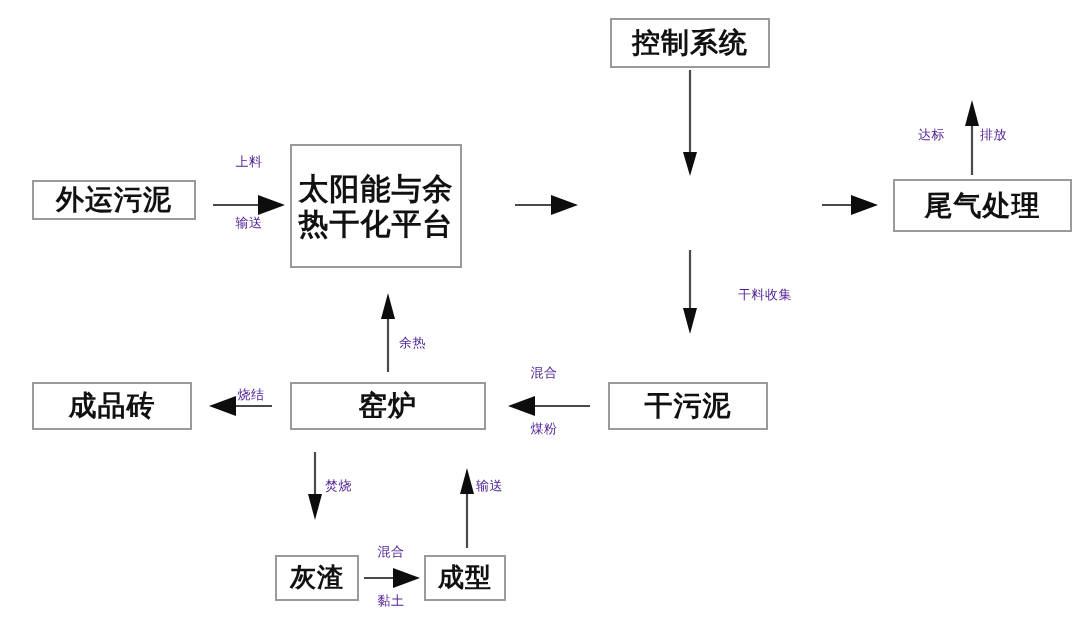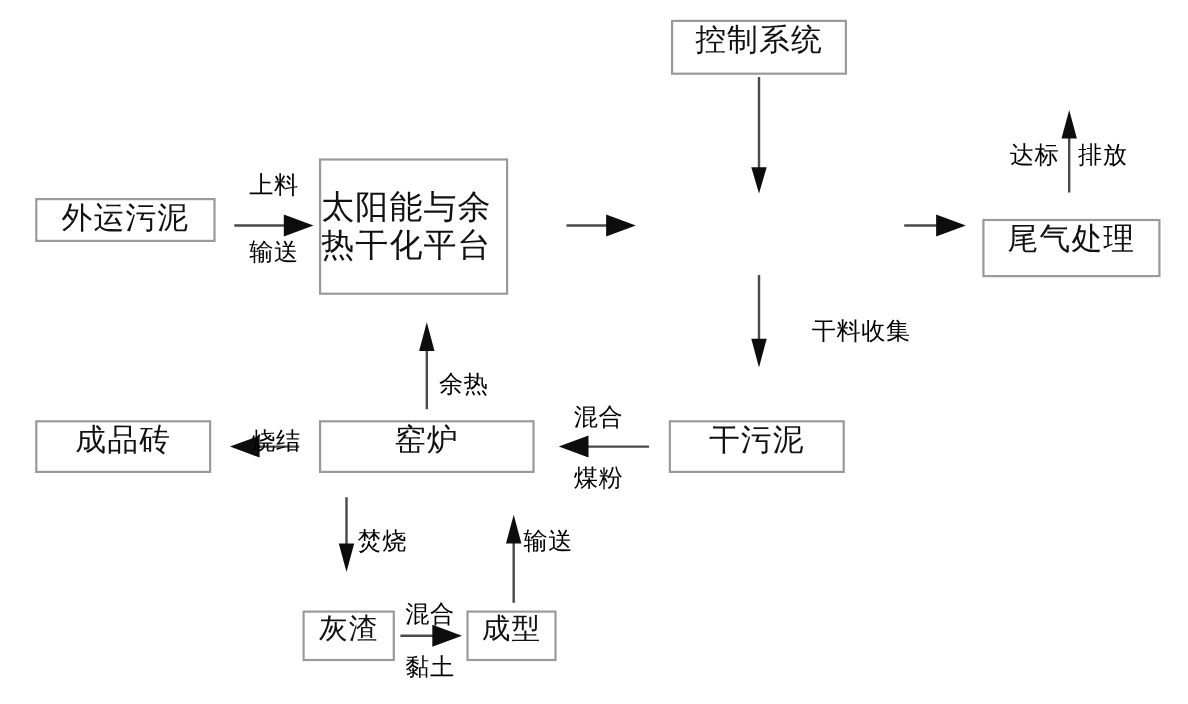--- a/index.html
+++ b/index.html
@@ -18,38 +18,38 @@
     background: #ffffff;
     overflow: hidden;
   }
   
   .node {
     position: absolute;
     box-sizing: border-box;
     border: 2px solid #9a9a9a;
     background: #ffffff;
     display: flex;
-    align-items: flex-start;
+    align-items: center;
     justify-content: center;
     text-align: center;
     line-height: 1.18;
     color: #111111;
     letter-spacing: 1px;
-    font-weight: 400;
+    font-weight: 700;
   }
   .node.big   { font-size: 30px; }
   .node.mid   { font-size: 28px; }
   .node.small { font-size: 26px; }
   .node .l2 { display: block; }
 
   
   .lbl {
     position: absolute;
-    font-size: 22px;
-    color: #000000;
+    font-size: 13px;
+    color: #4c1d95;
     white-space: nowrap;
     letter-spacing: 0.5px;
     line-height: 1.15;
   }
   .lbl.c { text-align: center; }
 
   
   #arrows {
     position: absolute;
     left: 0; top: 0;
@@ -135,21 +135,21 @@
   <div class="node mid" style="left:32px; top:180px; width:164px; height:40px;">
     <span>外运污泥</span>
   </div>
 
   <div class="node big" style="left:290px; top:144px; width:172px; height:124px; flex-direction:column;">
     <span class="l2">太阳能与余</span>
     <span class="l2">热干化平台</span>
   </div>
 
 
-  <div class="node mid" style="left:893px; top:179px; width:162px; height:53px;margin-top:20px;">
+  <div class="node mid" style="left:893px; top:179px; width:179px; height:53px;">
     <span>尾气处理</span>
   </div>
 
   <div class="node mid" style="left:608px; top:382px; width:160px; height:48px;">
     <span>干污泥</span>
   </div>
 
   <div class="node mid" style="left:290px; top:382px; width:196px; height:48px;">
     <span>窑炉</span>
   </div>

